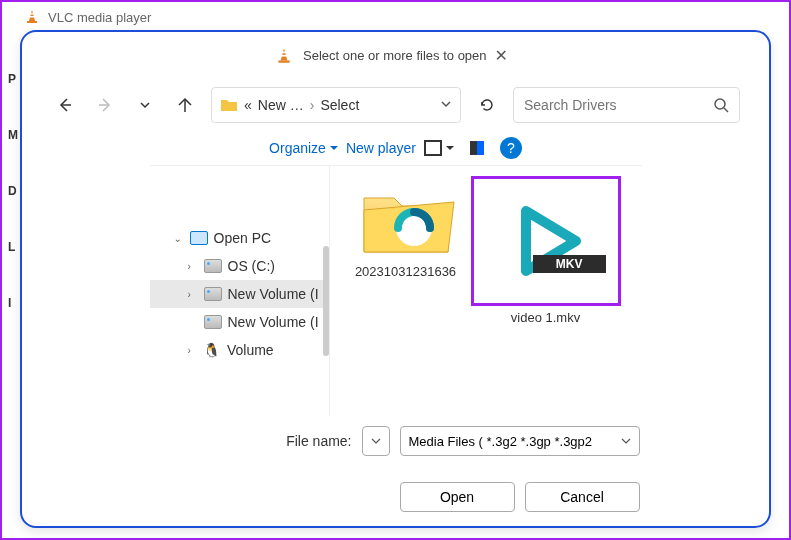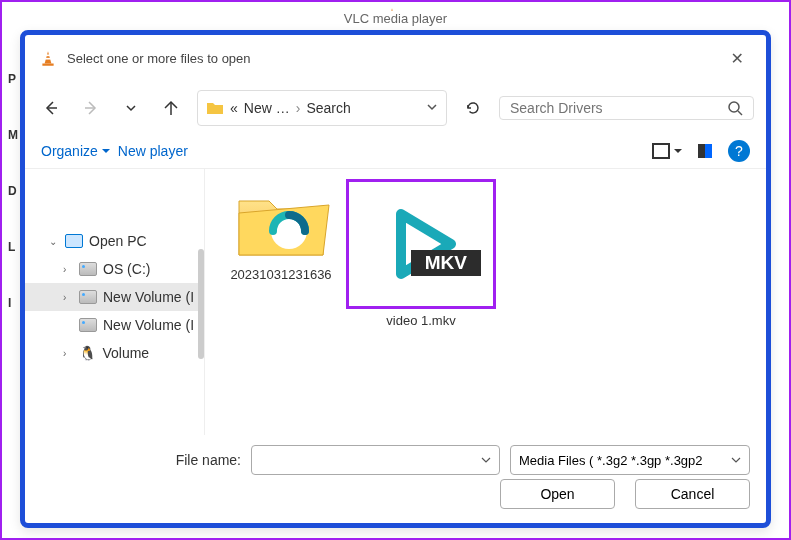--- a/index.html
+++ b/index.html
@@ -1,35 +1,35 @@
 <!DOCTYPE html>
 <html><head>
 <meta charset="utf-8">
 <style>
 * { box-sizing: border-box; margin: 0; padding: 0; font-family: "Segoe UI", Arial, sans-serif; }
 body { width: 791px; height: 540px; background: #fff; border: 2px solid #a020f0; position: relative; overflow: hidden; }
 
-.titlebar { display: flex; align-items: center; padding: 6px 22px; height: 30px; flex-direction: column; }
+.titlebar { display: flex; align-items: center; padding: 6px 22px; height: 30px; }
 .cone { width: 16px; height: 16px; margin-right: 8px; }
 .titlebar-text { color: #666; font-size: 13px; }
 
-.dialog { position: absolute; left: 18px; top: 28px; right: 18px; bottom: 10px; background: #fff; border: 5px solid #1d4ed8; border-radius: 8px; box-shadow: 0 4px 12px rgba(0,0,0,0.1); display: flex; flex-direction: column; }
+.dialog { position: absolute; left: 18px; top: 28px; right: 18px; bottom: 10px; background: #fff; border: 2px solid #1d4ed8; border-radius: 16px; box-shadow: 0 4px 12px rgba(0,0,0,0.1); display: flex; flex-direction: column; align-items: center; }
 
 .dialog-header { display: flex; align-items: center; padding: 10px 14px; border-bottom: 0; }
 .dialog-header .cone { width: 18px; height: 18px; margin-right: 10px; }
 .dialog-title { flex: 1; font-size: 13px; color: #444; }
 .close-x { font-size: 16px; color: #555; padding: 4px 8px; cursor: pointer; }
 
 .navbar { display: flex; align-items: center; padding: 8px 12px; gap: 12px; }
 .navbtn { width: 28px; height: 28px; display: flex; align-items: center; justify-content: center; color: #444; cursor: pointer; }
 .navbtn.disabled { color: #bbb; }
 .breadcrumb { flex: 0 0 250px; height: 36px; border: 1px solid #ddd; border-radius: 4px; display: flex; align-items: center; padding: 0 8px; gap: 6px; font-size: 14px; color: #333; }
 .breadcrumb .sep { color: #888; }
 .breadcrumb-dropdown { margin-left: auto; color: #666; }
-.searchbox { flex: 1; height: 24px; border: 1px solid #ddd; border-radius: 4px; display: flex; align-items: center; padding: 0 10px; gap: 8px; }
+.searchbox { flex: 1; height: 36px; border: 1px solid #ddd; border-radius: 4px; display: flex; align-items: center; padding: 0 10px; gap: 8px; }
 .searchbox input { border: none; flex: 1; font-size: 14px; outline: none; color: #666; }
 
 .toolbar { display: flex; align-items: center; padding: 6px 16px; gap: 8px; }
 .toolbar-link { color: #0066cc; font-size: 14px; cursor: pointer; display: flex; align-items: center; gap: 4px; }
 .toolbar-right { margin-left: auto; display: flex; align-items: center; gap: 16px; }
 .view-icon { width: 18px; height: 16px; border: 2px solid #333; display: inline-block; }
 .preview-icon { width: 14px; height: 14px; display: inline-block; background: linear-gradient(90deg, #333 50%, #0066ff 50%); }
 .help-icon { width: 22px; height: 22px; border-radius: 50%; background: #0078d4; color: #fff; display: flex; align-items: center; justify-content: center; font-size: 14px; }
 
 .body { flex: 1; display: flex; border-top: 1px solid #eee; overflow: hidden; }
@@ -46,30 +46,30 @@
 .pc-icon { width: 18px; height: 14px; border: 1px solid #0078d4; border-radius: 2px; background: #cce6ff; }
 .tux-icon::before { content: "🐧"; font-size: 14px; }
 
 .content { flex: 1; padding: 10px 16px; display: flex; align-items: flex-start; }
 .file-item { text-align: center; width: 120px; cursor: pointer; }
 .file-item .fname { font-size: 13px; color: #333; margin-top: 4px; white-space: nowrap; overflow: hidden; }
 .folder-icon { width: 100px; height: 80px; margin: 4px auto; position: relative; }
 .folder-icon svg { width: 100%; height: 100%; }
 .mkv-thumb { width: 150px; height: 130px; border: 3px solid #a020f0; margin: 0 auto; display: flex; flex-direction: column; align-items: center; justify-content: center; position: relative; }
 .mkv-thumb .play-tri { width: 80px; height: 80px; }
-.mkv-thumb .badge { position: absolute; right: 12px; bottom: 30px; background: #2c2c2c; color: #fff; font-size: 19px; font-weight: bold; padding: 2px 14px; }
+.mkv-thumb .badge { position: absolute; right: 12px; bottom: 30px; background: #2c2c2c; color: #fff; font-size: 12px; font-weight: bold; padding: 2px 23px; }
 
 .footer { padding: 10px 16px 14px; }
-.footer-row { display: flex; align-items: center; gap: 10px; margin-bottom: 4px; }
+.footer-row { display: flex; align-items: center; gap: 10px; margin-bottom: 26px; }
 .footer-label { width: 200px; text-align: right; font-size: 14px; color: #333; }
 .fname-combo { flex: 1; max-width: 270px; height: 30px; border: 1px solid #aaa; border-radius: 4px; display: flex; align-items: center; padding: 0 8px; }
 .fname-combo .chev { margin-left: auto; color: #666; }
 .filter-combo { width: 240px; height: 30px; border: 1px solid #aaa; border-radius: 4px; display: flex; align-items: center; padding: 8px 8px; font-size: 13px; }
 .filter-combo .chev { margin-left: auto; color: #666; }
-.btn-row { display: flex; justify-content: flex-end; gap: 20px; }
+.btn-row { display: flex; justify-content: flex-end; gap: 10px; }
 .btn { width: 115px; height: 30px; border: 1px solid #aaa; border-radius: 4px; background: #fff; font-size: 14px; cursor: pointer; }
 
 .left-edge { position: absolute; left: 6px; top: 70px; display: flex; flex-direction: column; gap: 42px; font-size: 12px; font-weight: bold; color: #333; }
 </style>
 </head>
 <body>
 
 <div class="left-edge">
   <span>P</span>
   <span>M</span>
@@ -126,21 +126,21 @@
         </svg>
       </span>
 
     <div class="breadcrumb">
       <svg width="18" height="16" viewBox="0 0 18 16">
           <path d="M1 3 h6 l2 2 h8 v9 h-16 z" fill="#f5c542"></path>
         </svg>
       <span>«</span>
       <span>New …</span>
       <span class="sep">›</span>
-      <span>Search</span>
+      <span>Select</span>
       <span class="breadcrumb-dropdown"><svg width="12" height="12" viewBox="0 0 12 12">
             <path d="M2 4 L6 8 L10 4" stroke="#555" stroke-width="1.5" fill="none"></path>
           </svg></span>
     </div>
 
     <span class="navbtn">
         <svg width="18" height="18" viewBox="0 0 18 18">
           <path d="M4 9 a5 5 0 1 1 1.5 3.5" stroke="#333" stroke-width="1.5" fill="none"></path>
           <path d="M4 6 L4 9 L7 9" stroke="#333" stroke-width="1.5" fill="none"></path>
         </svg>

